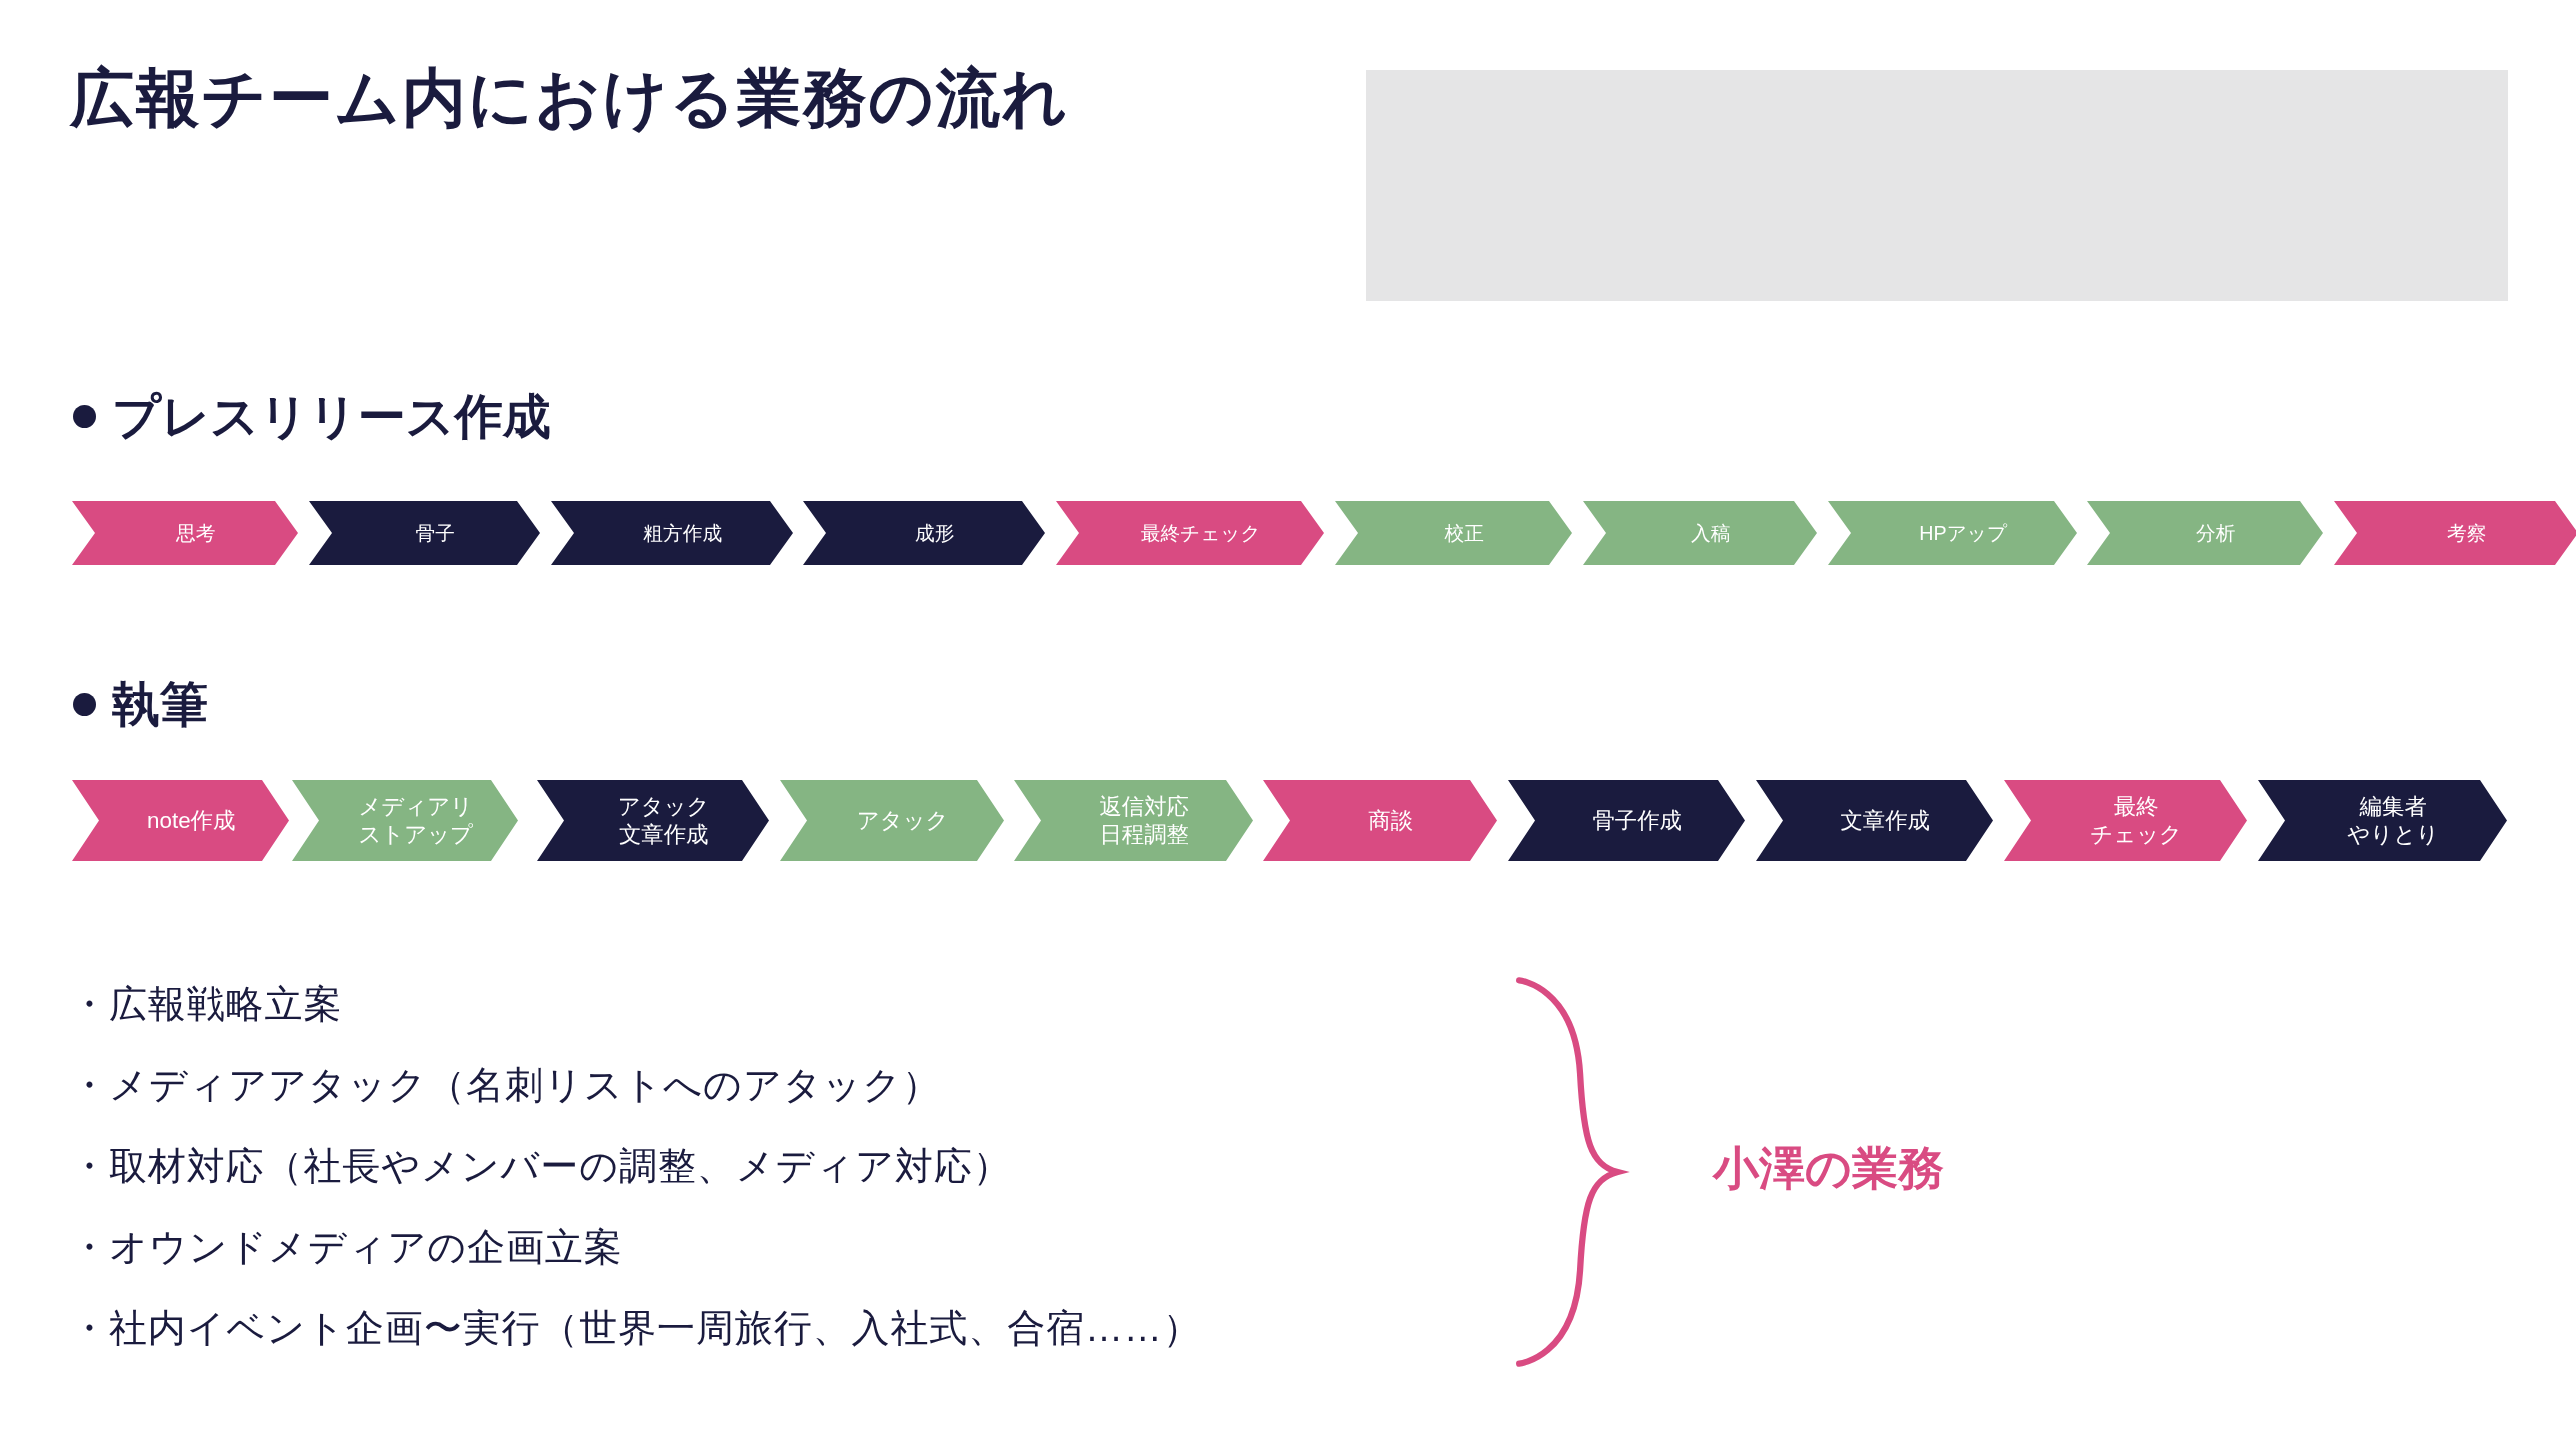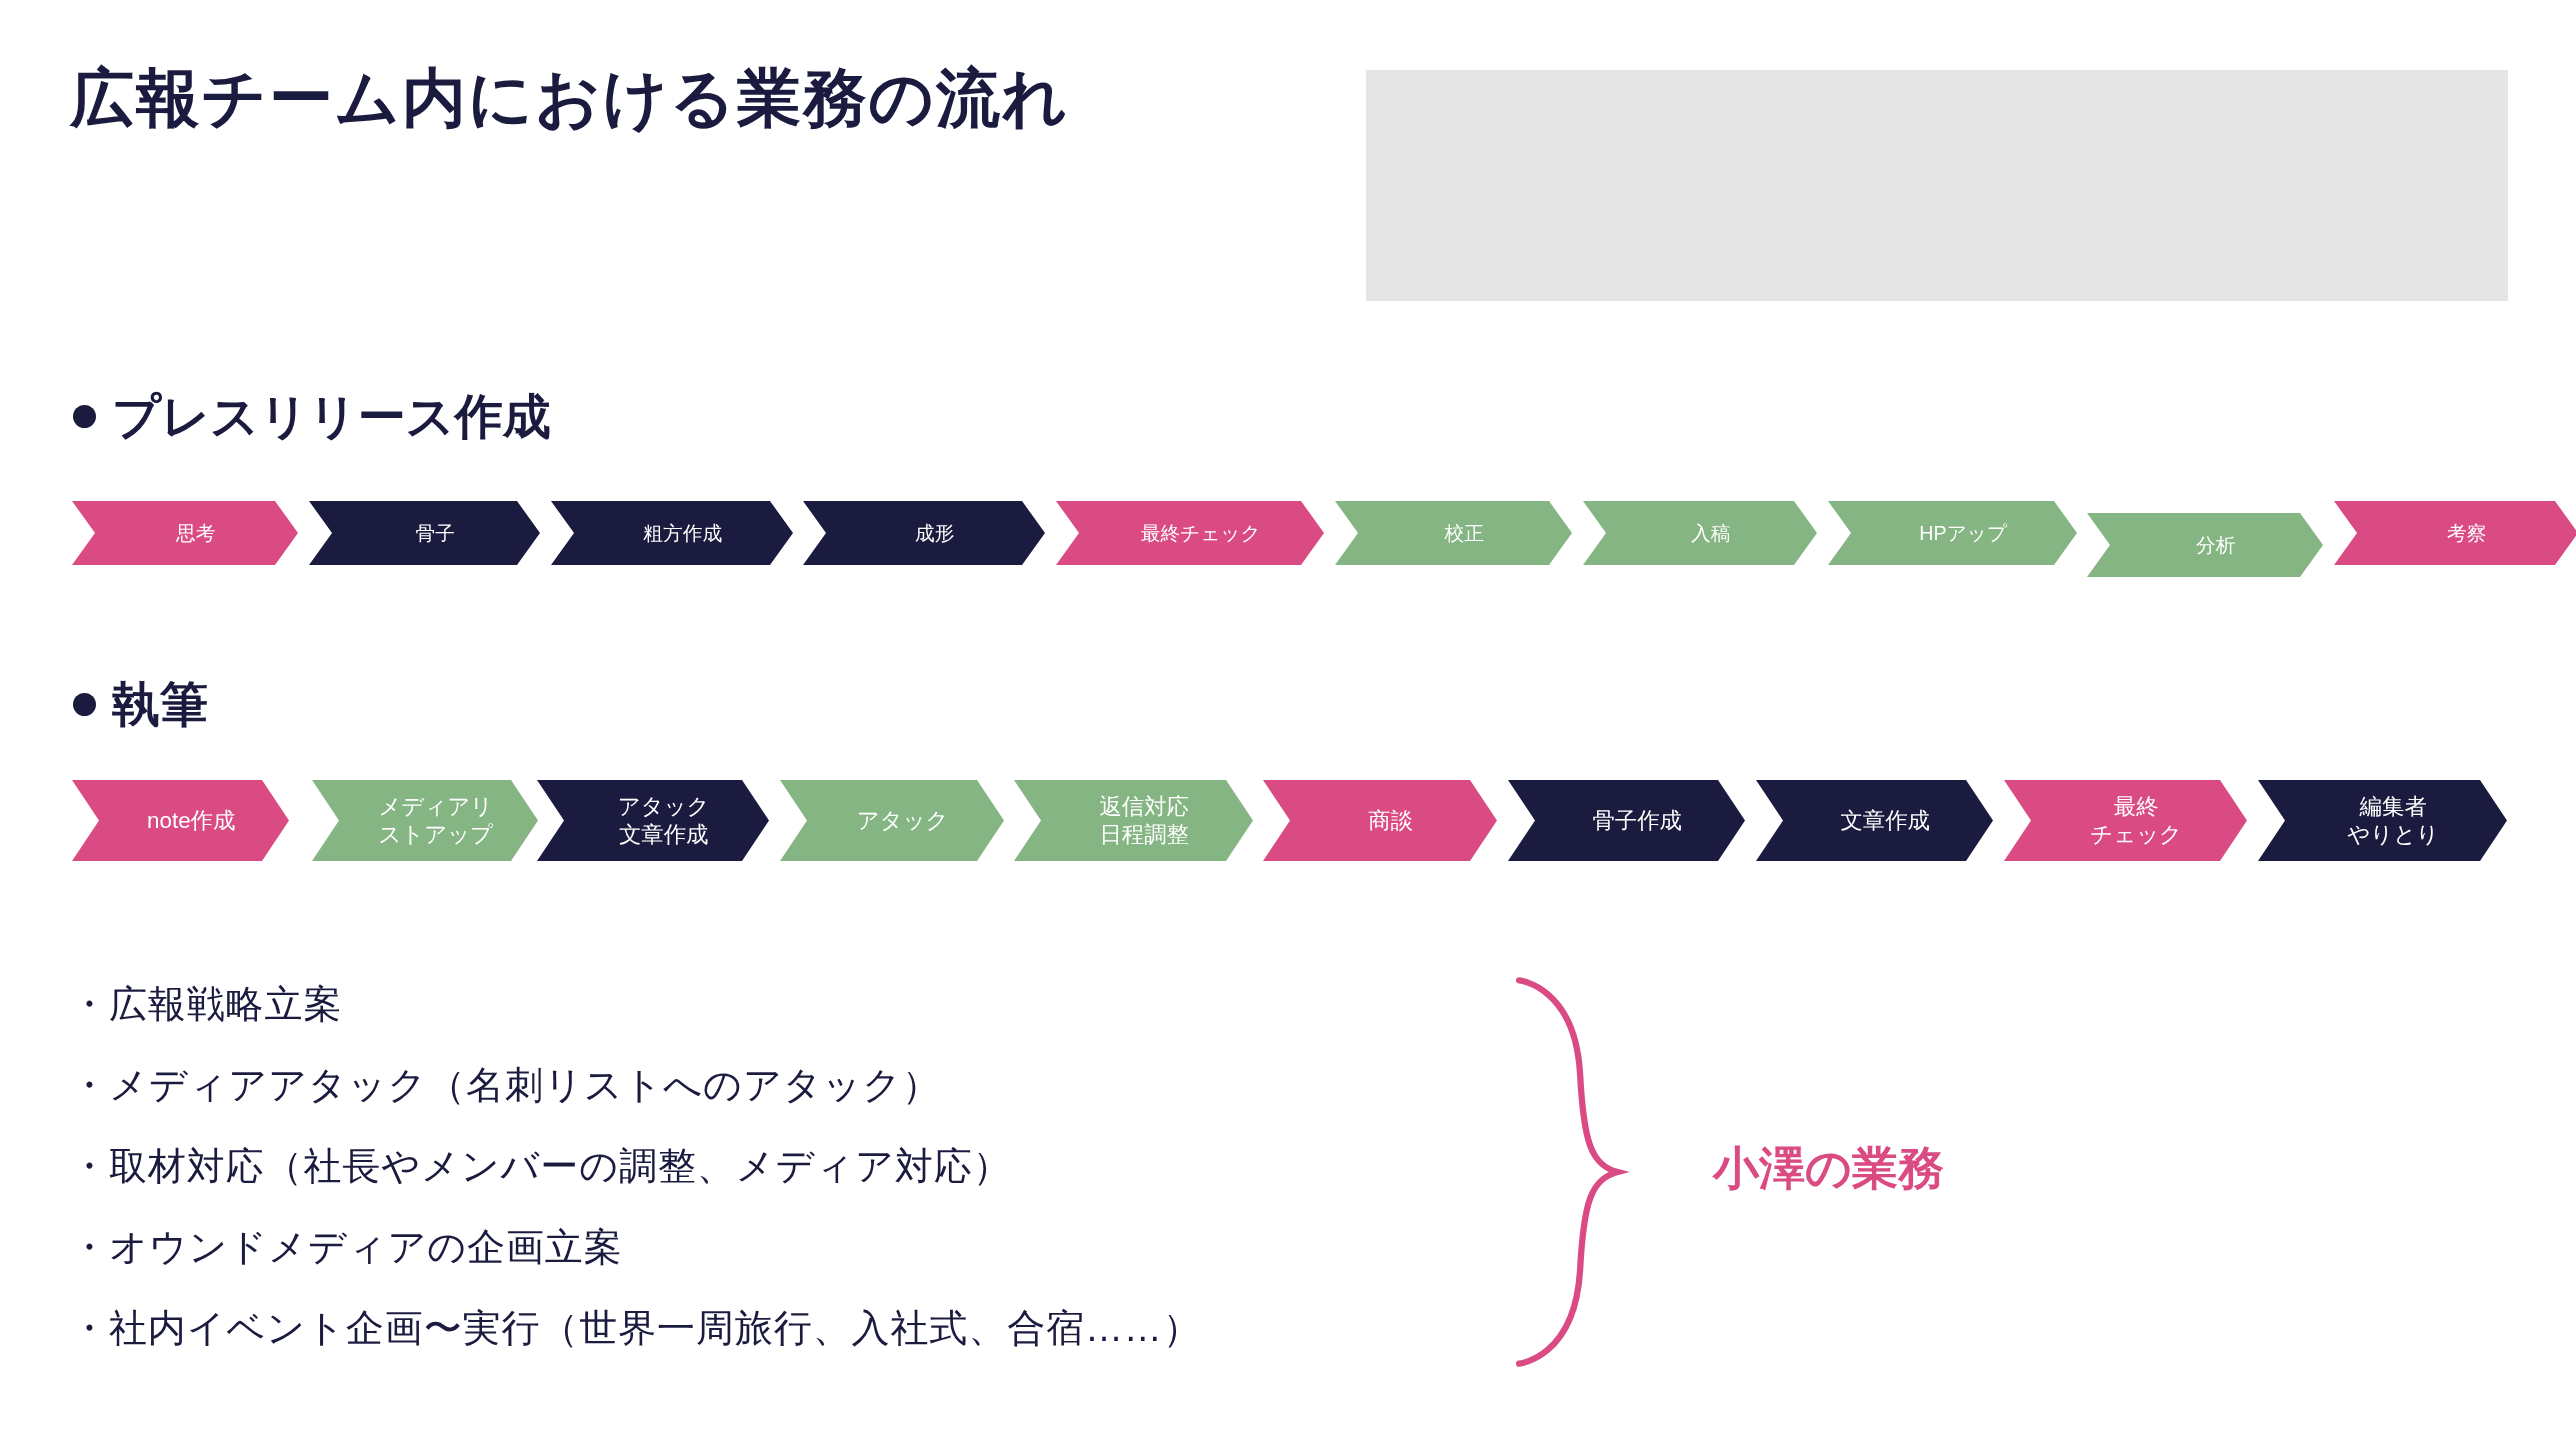--- a/index.html
+++ b/index.html
@@ -111,37 +111,37 @@
       </div>
       <div class="chev c-green" style="left: 1263px; width: 237px;">
         <span class="lbl">校正</span>
       </div>
       <div class="chev c-green" style="left: 1511px; width: 234px;">
         <span class="lbl">入稿</span>
       </div>
       <div class="chev c-green" style="left: 1756px; width: 249px;">
         <span class="lbl">HPアップ</span>
       </div>
-      <div class="chev c-green" style="left: 2015px; width: 236px; margin-top: 12px;">
+      <div class="chev c-green" style="left: 2015px; width: 236px;">
         <span class="lbl">分析</span>
       </div>
       <div class="chev c-pink" style="left: 2262px; width: 244px;">
         <span class="lbl">考察</span>
       </div>
     </div>
 
   <div class="section-head" id="section-head-1">
     <span class="dot"></span><span>執筆</span>
   </div>
 
   <div class="proc-row" id="proc-row-1">
       <div class="chev c-pink" style="left: 0px; width: 217px;">
         <span class="lbl">note作成</span>
       </div>
-      <div class="chev c-green" style="left: 240px; width: 226px;">
+      <div class="chev c-green" style="left: 220px; width: 226px;">
         <span class="lbl">メディアリ</span>
         <span class="lbl">ストアップ</span>
       </div>
       <div class="chev c-navy" style="left: 465px; width: 232px;">
         <span class="lbl">アタック</span>
         <span class="lbl">文章作成</span>
       </div>
       <div class="chev c-green" style="left: 708px; width: 224px;">
         <span class="lbl">アタック</span>
       </div>

